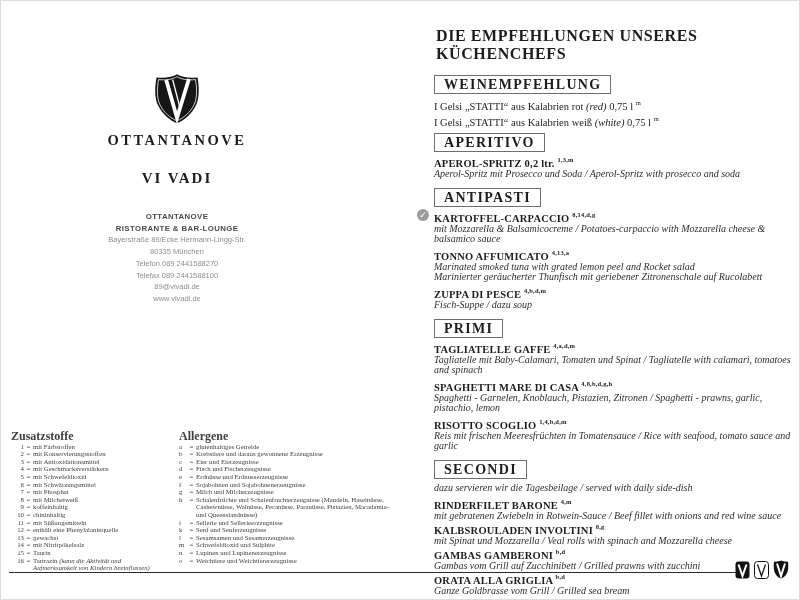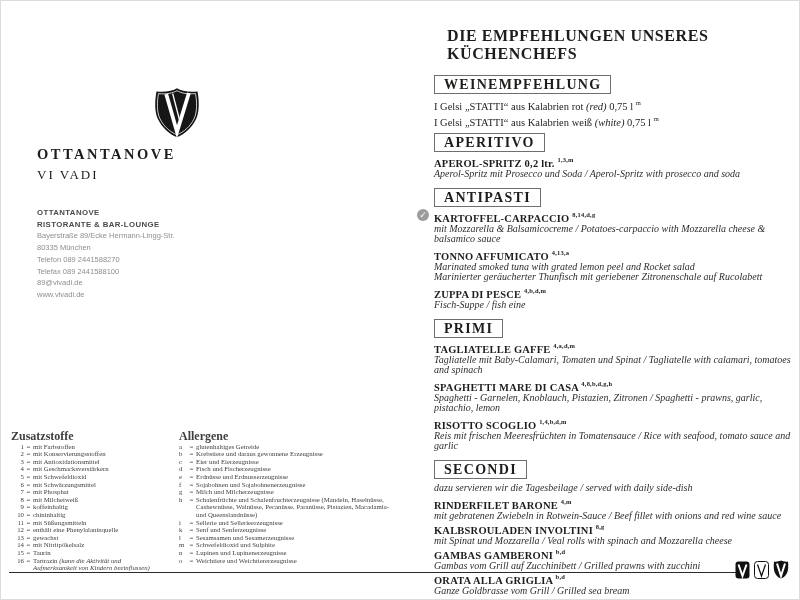--- a/index.html
+++ b/index.html
@@ -1,42 +1,42 @@
 <!DOCTYPE html>
 <html><head>
 <meta charset="utf-8">
 <style>
   html,body{margin:0;padding:0;background:#f2f2f2;}
   .page{position:relative;width:800px;height:600px;background:#ffffff;border:1px solid #dcdcdc;
         box-sizing:border-box;overflow:hidden;font-family:"Liberation Serif",serif;color:#1d1d1b;}
 
   
-  .left-block{position:absolute;left:36px;top:86px;width:280px;}
+  .left-block{position:absolute;left:36px;top:72px;width:280px;text-align:center;}
   .logo-svg{display:block;margin:0 auto;}
   .brand-name{margin-top:7px;font-weight:bold;font-size:14.5px;letter-spacing:2.5px;}
-  .brand-sub{margin-top:4px;font-weight:normal;font-size:13px;letter-spacing:2px;}
+  .brand-sub{margin-top:21px;font-weight:bold;font-size:15px;letter-spacing:2px;}
   .contact{margin-top:24px;font-family:"Liberation Sans",sans-serif;font-size:7.5px;
            color:#8e8e8e;line-height:11.7px;}
   .c-name,.c-type{font-weight:bold;color:#4a4a4a;font-size:7.8px;letter-spacing:.4px;}
 
   
   .footnotes{position:absolute;left:10px;top:432px;display:flex;gap:16px;
              font-size:6.8px;line-height:7.6px;color:#3f3f3f;}
   .fn-col{width:152px;}
   .fn-col.allerg{width:214px;}
   .fn-title{font-weight:bold;font-size:12px;margin-bottom:2px;}
   .fn-row{display:flex;}
   .fn-key{width:13px;text-align:right;flex:none;}
   .fn-col.allerg .fn-key{width:8px;text-align:left;}
   .fn-eq{width:9px;text-align:center;flex:none;}
   .fn-val{flex:1;}
 
   
   .right-col{position:absolute;left:433px;top:26px;width:360px;}
-  .menu-title{font-size:16px;line-height:18px;font-weight:bold;letter-spacing:.6px;margin:0 13px 12px;}
+  .menu-title{font-size:16px;line-height:18px;font-weight:bold;letter-spacing:.6px;margin:0 2px 12px;}
   .m-section{display:block;}
   .sec-box{display:inline-block;border:1px solid #6e6e6e;padding:2px 9px 1px;
            font-weight:bold;font-size:14px;line-height:14px;letter-spacing:1.3px;margin:5px 0 3px;}
   .m-section:first-child .sec-box{margin-top:0;}
   .sec-intro{font-style:italic;font-size:10px;line-height:11px;margin:0 0 4px;color:#2e2e2e;}
   .wine-line{font-size:10.5px;line-height:12px;}
   .item{margin-bottom:4px;position:relative;}
   .m-section.tight .item{margin-bottom:1px;}
   .dish-name{font-weight:bold;font-size:10.5px;line-height:10.5px;letter-spacing:.2px;}
   .dish-desc{font-style:italic;font-size:10px;line-height:10px;color:#2e2e2e;}
@@ -253,21 +253,21 @@
         <div class="m-section"><div class="sec-box">ANTIPASTI</div><div class="item">
             <span class="check">✓</span>
             <div class="dish-name">KARTOFFEL-CARPACCIO <sup>8,14,d,g</sup></div>
             <div class="dish-desc">mit Mozzarella &amp; Balsamicocreme / Potatoes-carpaccio with Mozzarella cheese &amp; balsamico sauce</div>
           </div><div class="item">
             <div class="dish-name">TONNO AFFUMICATO <sup>4,13,a</sup></div>
             <div class="dish-desc">Marinated smoked tuna with grated lemon peel and Rocket salad</div>
             <div class="dish-desc">Marinierter geräucherter Thunfisch mit geriebener Zitronenschale auf Rucolabett</div>
           </div><div class="item">
             <div class="dish-name">ZUPPA DI PESCE <sup>4,b,d,m</sup></div>
-            <div class="dish-desc">Fisch-Suppe / fish eine</div>
+            <div class="dish-desc">Fisch-Suppe / dazu soup</div>
           </div></div>
         <div class="m-section"><div class="sec-box">PRIMI</div><div class="item">
             <div class="dish-name">TAGLIATELLE GAFFE <sup>4,a,d,m</sup></div>
             <div class="dish-desc">Tagliatelle mit Baby-Calamari, Tomaten und Spinat / Tagliatelle with calamari, tomatoes and spinach</div>
           </div><div class="item">
             <div class="dish-name">SPAGHETTI MARE DI CASA <sup>4,8,b,d,g,h</sup></div>
             <div class="dish-desc">Spaghetti - Garnelen, Knoblauch, Pistazien, Zitronen / Spaghetti - prawns, garlic, pistachio, lemon</div>
           </div><div class="item">
             <div class="dish-name">RISOTTO SCOGLIO <sup>1,4,b,d,m</sup></div>
             <div class="dish-desc">Reis mit frischen Meeresfrüchten in Tomatensauce / Rice with seafood, tomato sauce and garlic</div>

